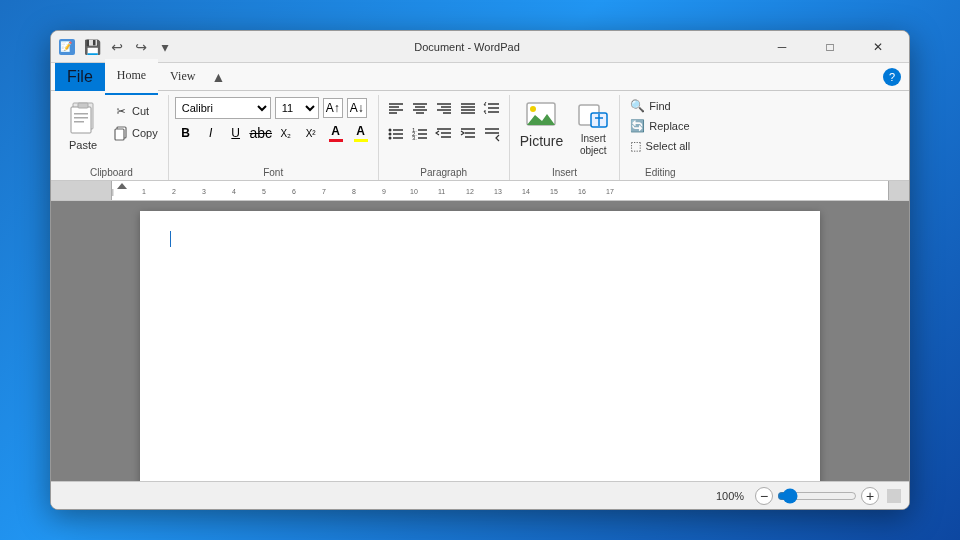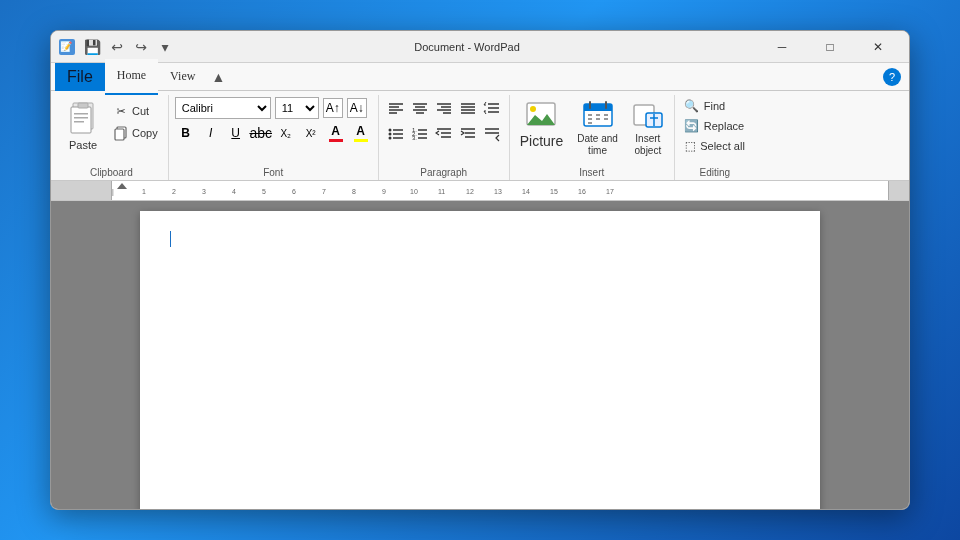--- a/index.html
+++ b/index.html
@@ -688,39 +688,20 @@
         <div class="insert-group-content">
           <div class="insert-item">
             <div class="insert-icon">
               <svg width="32" height="32" viewBox="0 0 32 32">
                 <rect x="2" y="4" width="28" height="22" rx="2" fill="white" stroke="#aaa" stroke-width="1.5"></rect>
                 <circle cx="8" cy="10" r="3" fill="#f0d000"></circle>
                 <polygon points="2,26 10,16 17,22 22,15 30,26" fill="#4a9a4a"></polygon>
               </svg>
             </div>
             <span class="insert-label">Picture</span>
-          </div>
-          <div class="insert-item">
-            <div class="insert-icon">
-              <svg width="32" height="32" viewBox="0 0 32 32">
-                <rect x="2" y="5" width="28" height="22" rx="2" fill="white" stroke="#0078d7" stroke-width="1.5"></rect>
-                <rect x="2" y="5" width="28" height="7" rx="2" fill="#0078d7"></rect>
-                <rect x="2" y="10" width="28" height="2" fill="#0078d7"></rect>
-                <line x1="8" y1="3" x2="8" y2="9" stroke="#555" stroke-width="2" stroke-linecap="round"></line>
-                <line x1="24" y1="3" x2="24" y2="9" stroke="#555" stroke-width="2" stroke-linecap="round"></line>
-                <line x1="6" y1="16" x2="10" y2="16" stroke="#333" stroke-width="1.2"></line>
-                <line x1="14" y1="16" x2="18" y2="16" stroke="#333" stroke-width="1.2"></line>
-                <line x1="22" y1="16" x2="26" y2="16" stroke="#333" stroke-width="1.2"></line>
-                <line x1="6" y1="20" x2="10" y2="20" stroke="#333" stroke-width="1.2"></line>
-                <line x1="14" y1="20" x2="18" y2="20" stroke="#333" stroke-width="1.2"></line>
-                <line x1="22" y1="20" x2="26" y2="20" stroke="#333" stroke-width="1.2"></line>
-                <line x1="6" y1="24" x2="10" y2="24" stroke="#333" stroke-width="1.2"></line>
-              </svg>
-            </div>
-            <span class="insert-label" style="white-space:pre-line;font-size:10px;text-align:center;">Date and<br>time</span>
           </div>
           <div class="insert-item">
             <div class="insert-icon">
               <svg width="32" height="32" viewBox="0 0 32 32">
                 <rect x="2" y="6" width="20" height="20" rx="2" fill="white" stroke="#aaa" stroke-width="1.5"></rect>
                 <rect x="14" y="14" width="16" height="14" rx="2" fill="#e8f0ff" stroke="#0078d7" stroke-width="1.5"></rect>
                 <line x1="18" y1="19" x2="26" y2="19" stroke="#0078d7" stroke-width="1.5"></line>
                 <line x1="22" y1="15" x2="22" y2="27" stroke="#0078d7" stroke-width="1.5"></line>
               </svg>
             </div>
@@ -782,13 +763,22 @@
       <div class="ruler-gray-right"></div>
     </div>
   </div>
 
   <div class="doc-area">
     <div class="doc-page">
       <div class="cursor-line"></div>
     </div>
   </div>
 
+  <div class="status-bar">
+    <div class="zoom-controls">
+      <span class="zoom-pct">100%</span>
+      <button class="zoom-btn">−</button>
+      <input type="range" class="zoom-slider" min="10" max="500" value="50" style="">
+      <button class="zoom-btn">+</button>
+      <div class="scroll-corner"></div>
+    </div>
+  </div>
 </div>
 
 </body></html>

